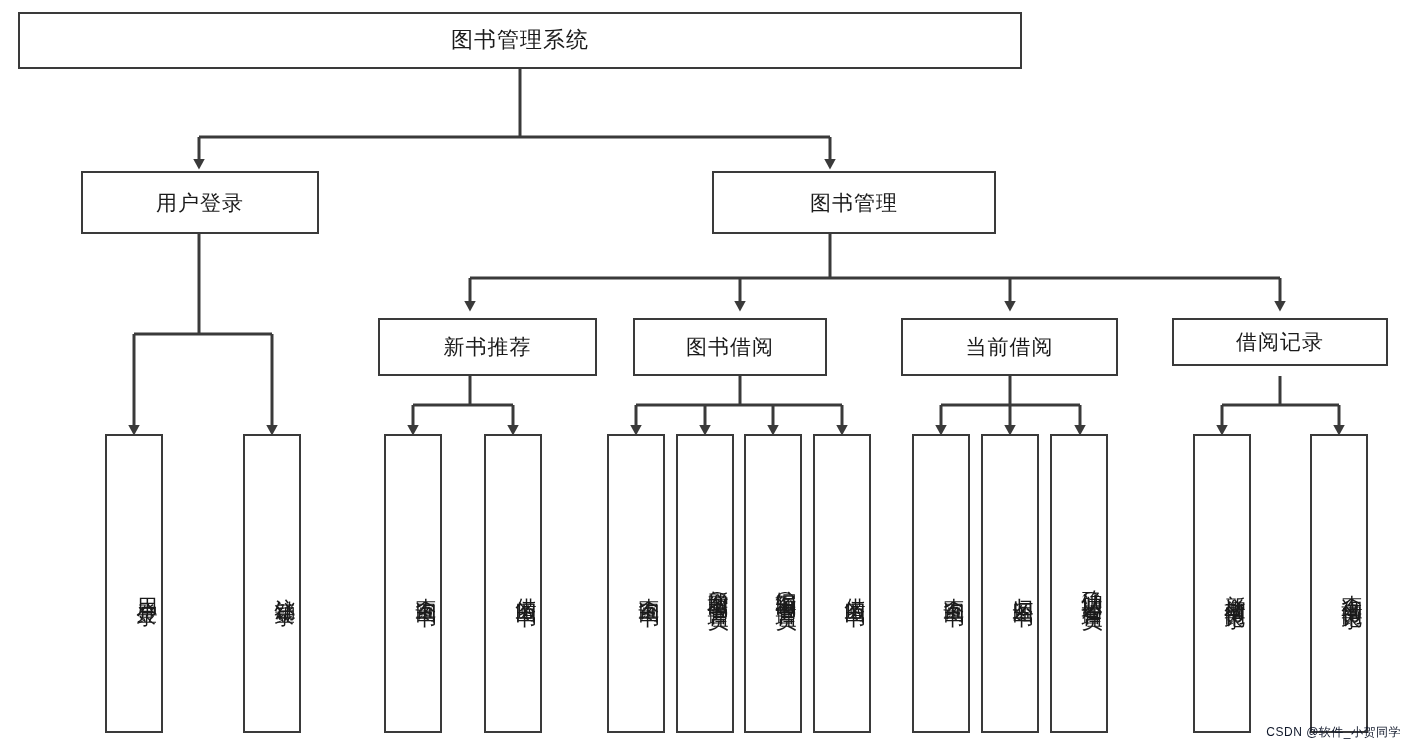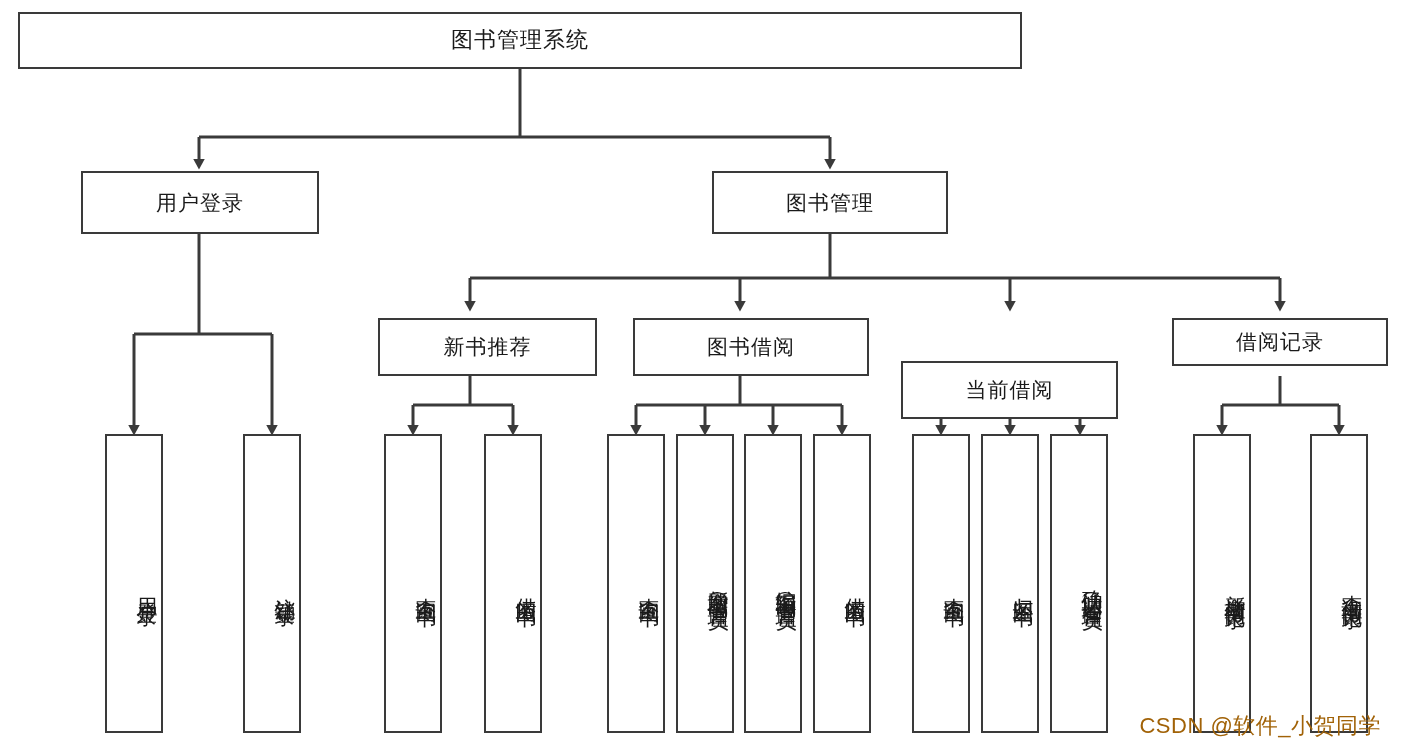--- a/index.html
+++ b/index.html
@@ -54,24 +54,24 @@
     padding-top: 6px;
   }
   .node.v .vtext {
     writing-mode: vertical-rl;
     text-orientation: upright;
     display: block;
     white-space: nowrap;
   }
   .watermark {
     position: absolute;
-    right: 24px;
+    right: 4px;
     bottom: 6px;
-    font-size: 22px;
-    color: #a16207;
+    font-size: 12px;
+    color: #0f172a;
     letter-spacing: 0.5px;
     z-index: 3;
     white-space: nowrap;
   }
 </style>
 </head>
 <body>
 
 <div id="canvas">
 
@@ -125,31 +125,31 @@
     </g>
   </svg>
 
   <div class="node h root" style="left:18px; top:12px; width:1004px; height:57px;">
     <span>图书管理系统</span>
   </div>
 
   <div class="node h" style="left:81px; top:171px; width:238px; height:63px;">
     <span>用户登录</span>
   </div>
-  <div class="node h" style="left:712px; top:171px; width:236px; height:63px;">
+  <div class="node h" style="left:712px; top:171px; width:284px; height:63px;">
     <span>图书管理</span>
   </div>
 
   <div class="node h" style="left:361px; top:318px; width:219px; height:58px;margin-left:17px;">
     <span>新书推荐</span>
   </div>
-  <div class="node h" style="left:633px; top:318px; width:236px; height:58px;">
+  <div class="node h" style="left:633px; top:318px; width:194px; height:58px;">
     <span>图书借阅</span>
   </div>
-  <div class="node h" style="left:901px; top:318px; width:217px; height:58px;margin-top:43px;">
+  <div class="node h" style="left:901px; top:318px; width:217px; height:58px;">
     <span>当前借阅</span>
   </div>
   <div class="node h" style="left:1172px; top:318px; width:216px; height:48px;">
     <span>借阅记录</span>
   </div>
 
   <div class="node v" style="left:105px; top:434px; width:58px; height:299px;">
     <span class="vtext">用户登录</span>
   </div>
   <div class="node v" style="left:243px; top:434px; width:58px; height:299px;">

